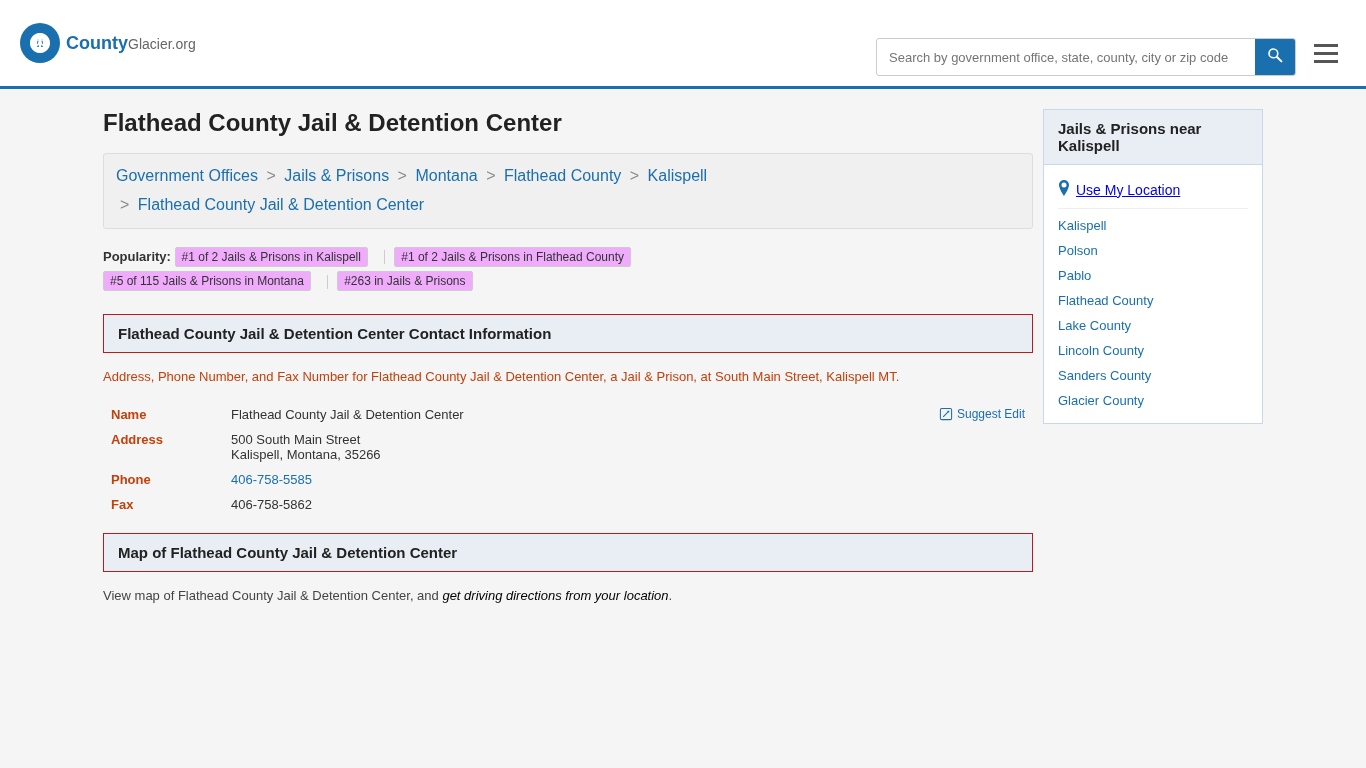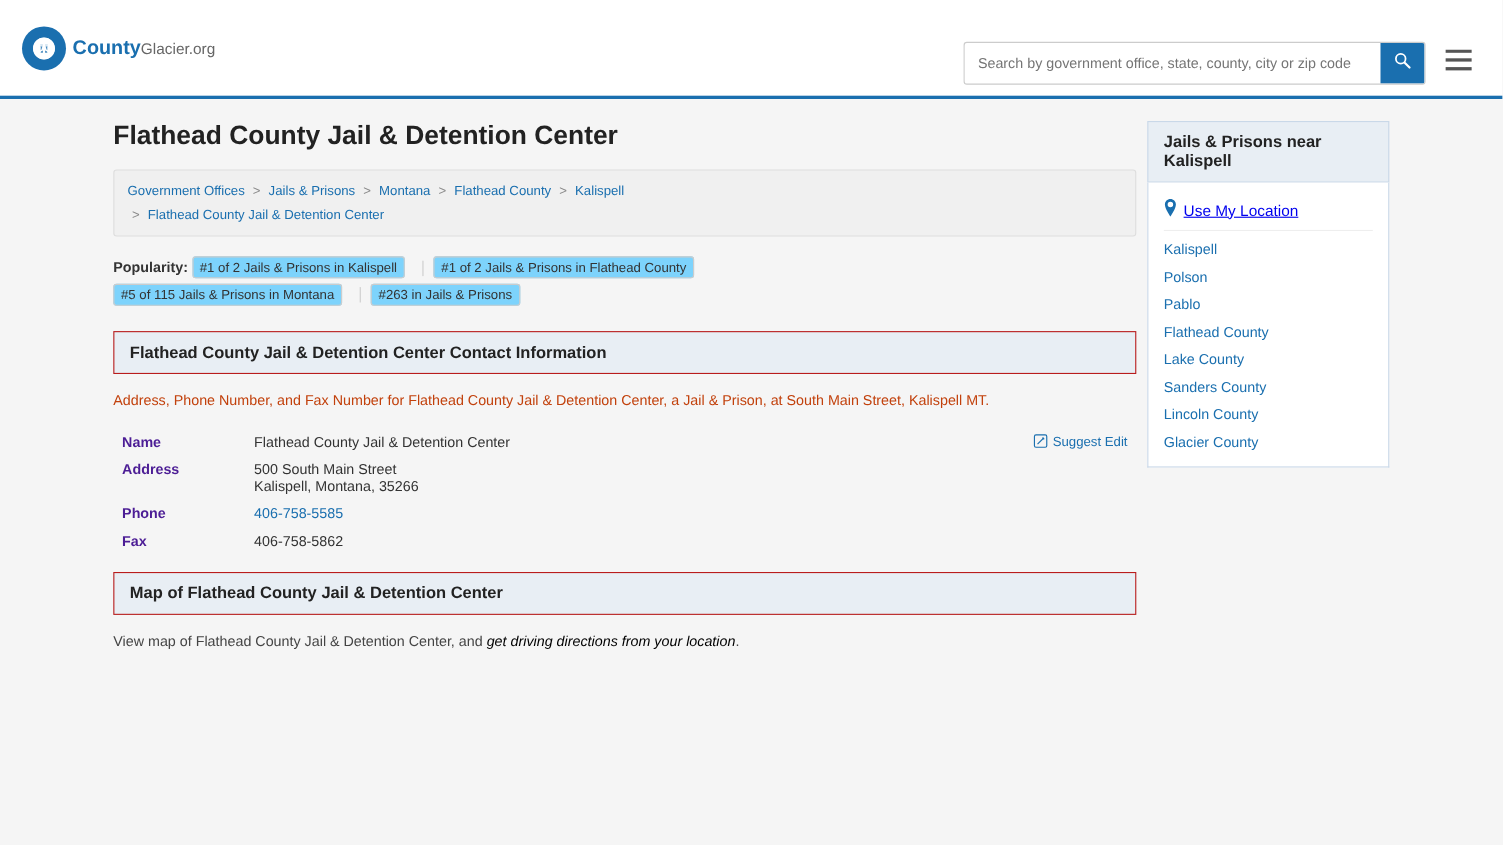--- a/index.html
+++ b/index.html
@@ -88,40 +88,40 @@
       color: #222;
       margin-bottom: 16px;
     }
 
     
     .breadcrumb {
       background: #f0f0f0;
       border: 1px solid #ddd;
       border-radius: 3px;
       padding: 8px 12px;
-      font-size: 12px;
+      font-size: 16px;
       color: #555;
       margin-bottom: 16px;
       line-height: 1.8;
     }
     .breadcrumb a {
       color: #1a6faf;
       text-decoration: none;
     }
     .breadcrumb .sep { margin: 0 4px; color: #888; }
 
     
     .popularity {
       margin-bottom: 20px;
       font-size: 13px;
       line-height: 1.9;
     }
     .popularity strong { font-weight: bold; }
     .pop-badge {
-      background: #7dd3fc;
+      background: #f0abfc;
       border: 1px solid #ccc;
       border-radius: 3px;
       padding: 2px 6px;
       margin-right: 6px;
       font-size: 12px;
     }
 
     
     .section-header {
       background: #e8eef4;
@@ -148,21 +148,21 @@
       margin-bottom: 16px;
     }
     .contact-table td {
       padding: 5px 8px;
       vertical-align: top;
       font-size: 13px;
     }
     .contact-table td:first-child {
       font-weight: bold;
       width: 120px;
-      color: #4c1d95;
+      color: #c2410c;
     }
     .contact-table .name-row td:last-child {
       display: flex;
       justify-content: space-between;
       align-items: center;
     }
     .suggest-edit {
       color: #1a6faf;
       text-decoration: none;
       font-size: 12px;
@@ -385,24 +385,24 @@
       <div class="sidebar-item">
         <a href="#">Pablo</a>
       </div>
       <div class="sidebar-item">
         <a href="#">Flathead County</a>
       </div>
       <div class="sidebar-item">
         <a href="#">Lake County</a>
       </div>
       <div class="sidebar-item">
+        <a href="#">Lincoln County</a>
+      </div>
+      <div class="sidebar-item">
         <a href="#">Sanders County</a>
       </div>
       <div class="sidebar-item">
-        <a href="#">Lincoln County</a>
-      </div>
-      <div class="sidebar-item">
         <a href="#">Glacier County</a>
       </div>
     </div>
   </div>
 
 </div>
 
 </body></html>

